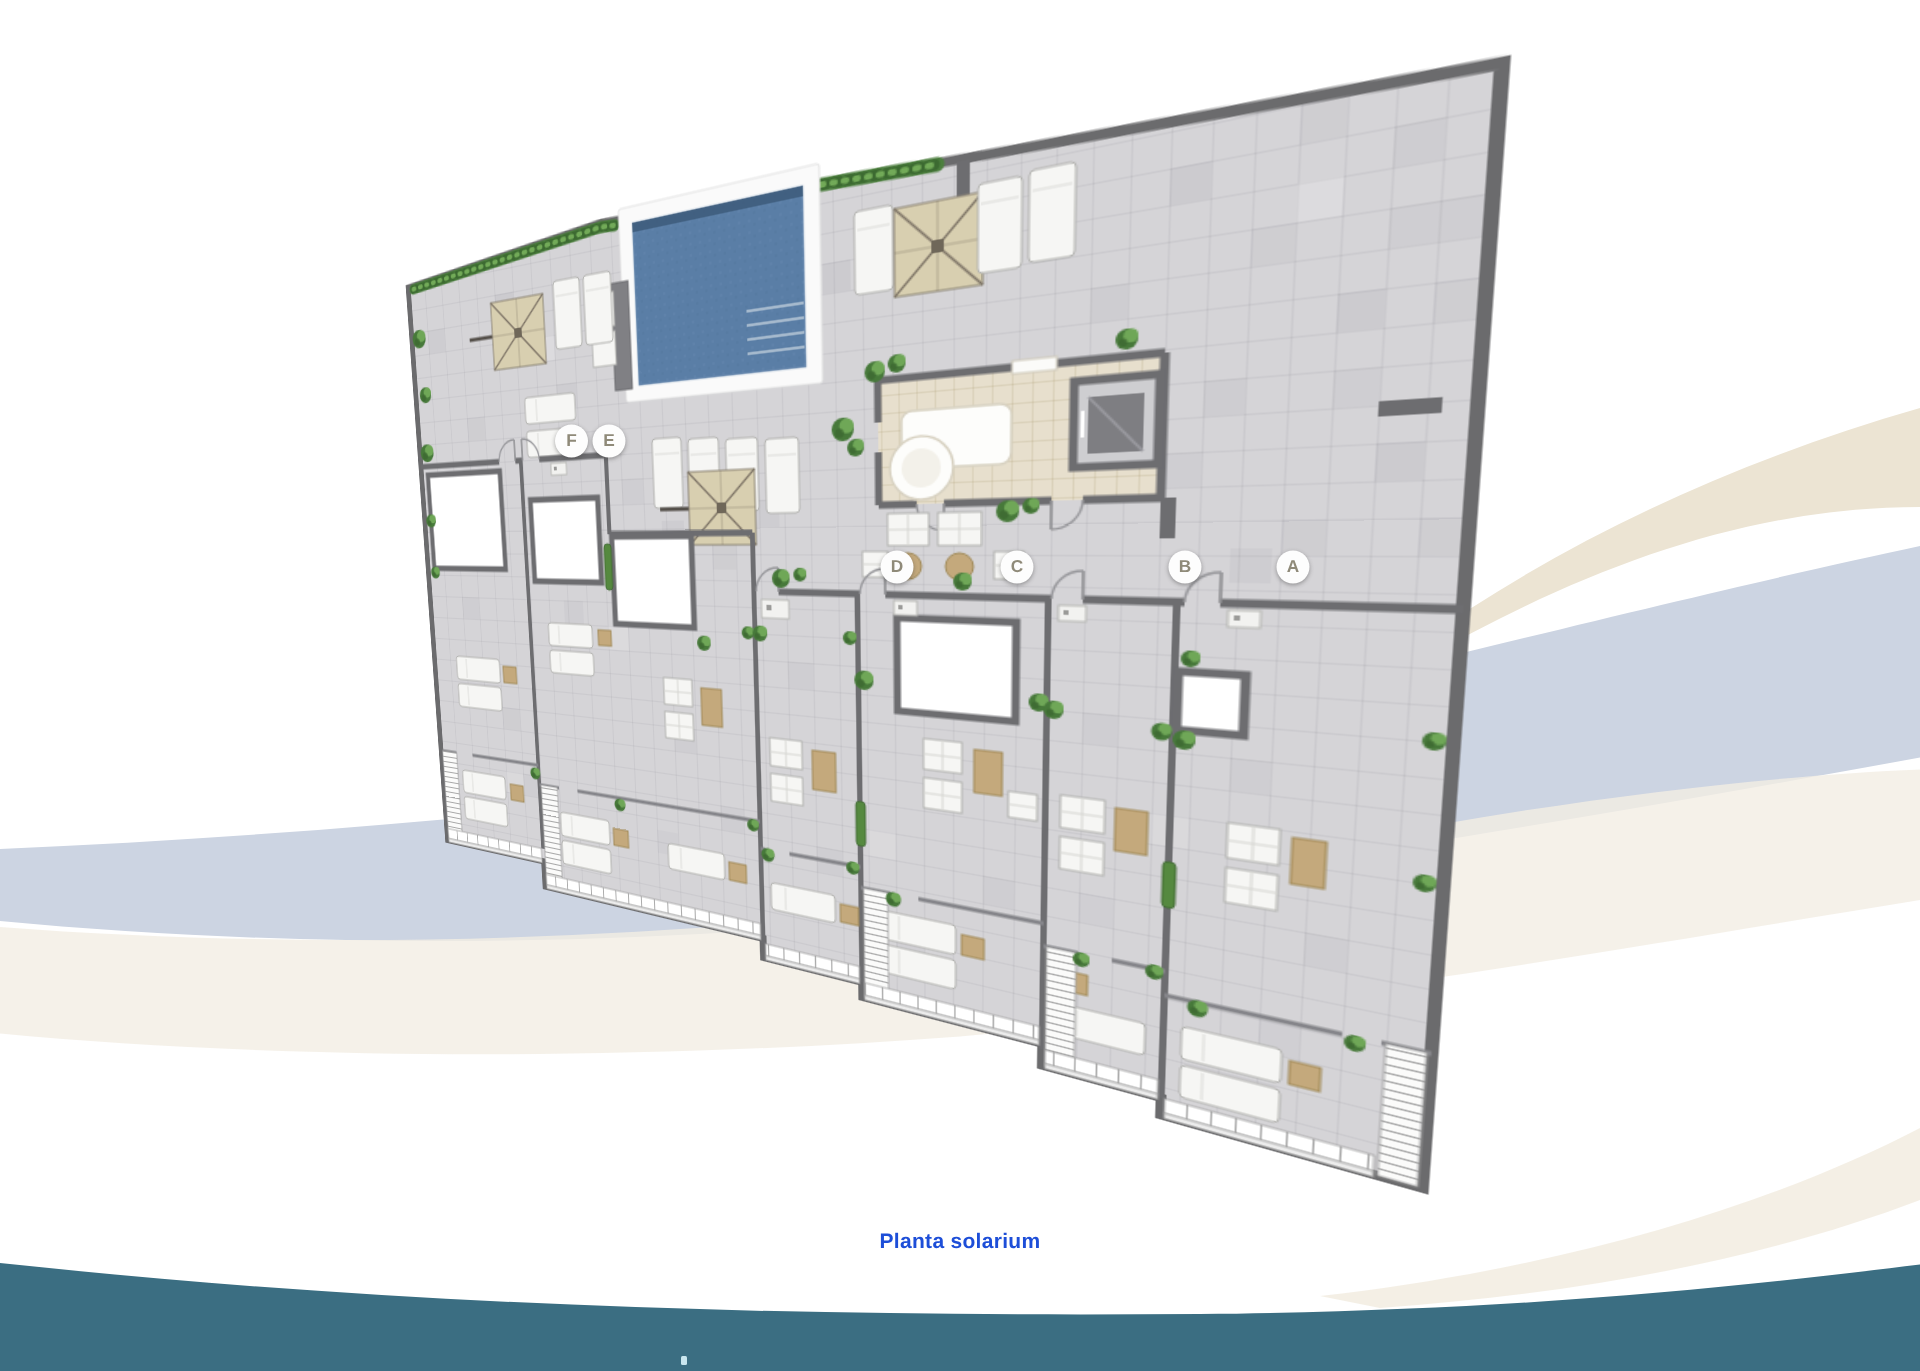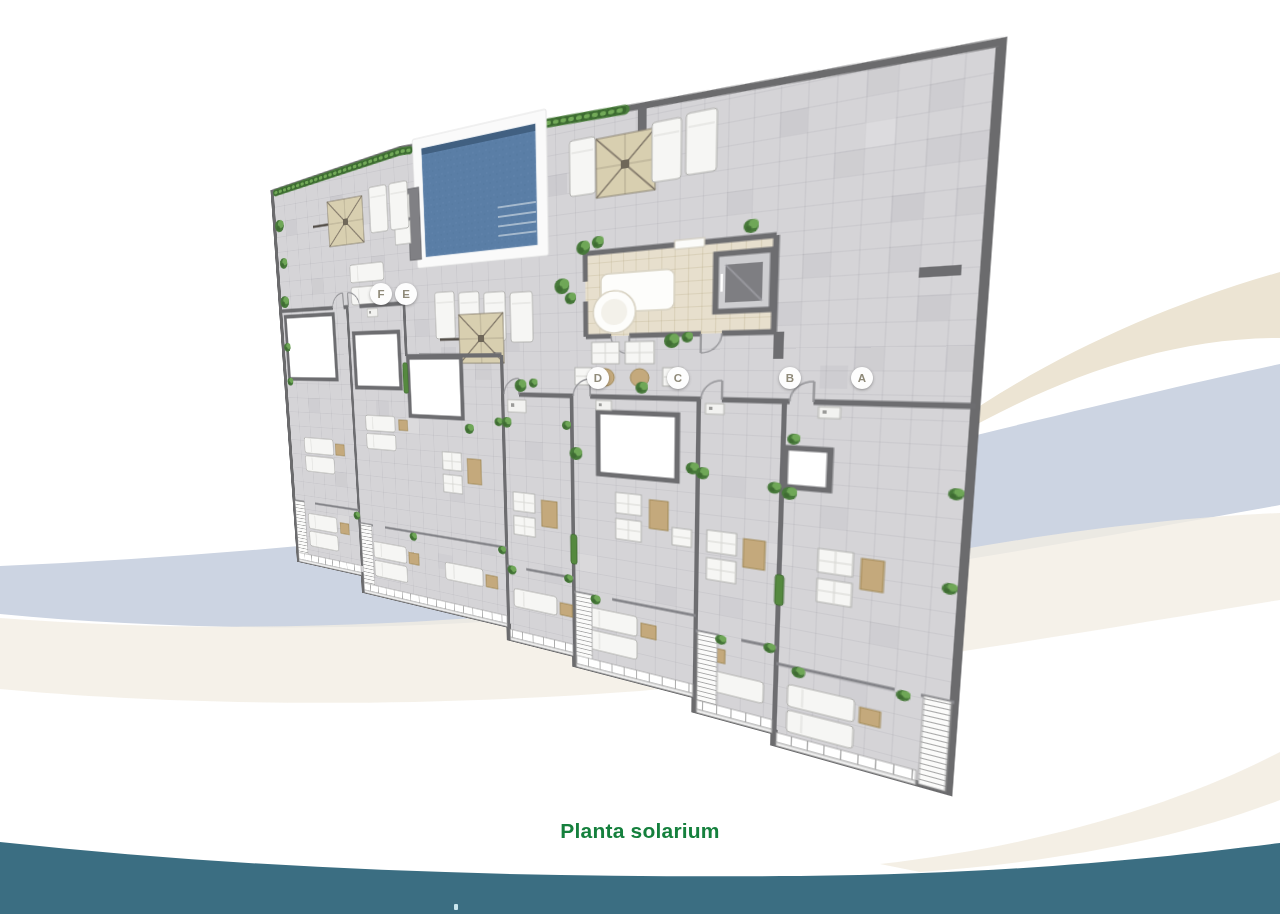--- a/index.html
+++ b/index.html
@@ -4,22 +4,22 @@
 <style>
   body{margin:0;background:#fff;}
   .stage{position:relative;width:1280px;height:914px;background:#ffffff;overflow:hidden;
          font-family:"Liberation Sans",sans-serif;}
   .bg{position:absolute;left:0;top:0;}
   #plan{position:absolute;left:0;top:0;width:740px;height:630px;transform-origin:0 0;z-index:10;}
   #plan svg{display:block;overflow:visible;}
   .marker{position:absolute;width:22px;height:22px;border-radius:50%;background:#fdfdfd;
           box-shadow:0 1px 3px rgba(60,60,60,.45);display:flex;align-items:center;justify-content:center;
           font-size:11.5px;font-weight:bold;color:#8f8a79;z-index:30;}
-  .caption{position:absolute;top:819px;left:50%;transform:translateX(-50%);font-size:21px;
-           font-weight:bold;color:#15803d;letter-spacing:.2px;z-index:30;}
+  .caption{position:absolute;top:819px;left:50%;transform:translateX(-50%);font-size:14px;
+           font-weight:bold;color:#1d4ed8;letter-spacing:.2px;z-index:30;}
   .logo-dot{position:absolute;left:454px;top:904px;width:4px;height:6px;background:#c9e6ee;
             border-radius:1px;z-index:31;}
   
   .wall5{stroke:#6d6d70;stroke-width:5;fill:none;}
   .wall4{stroke:#6d6d70;stroke-width:4;fill:none;}
   .wall6{stroke:#6b6b6d;stroke-width:6;fill:none;stroke-linejoin:miter;}
   .lowwall{stroke:#85858a;stroke-width:3;fill:none;}
   .arc{stroke:#97979b;stroke-width:1.3;fill:none;}
   .leaf{stroke:#8f8f93;stroke-width:1.6;}
   .skylight{fill:#ffffff;stroke:#6d6d70;stroke-width:5;}

